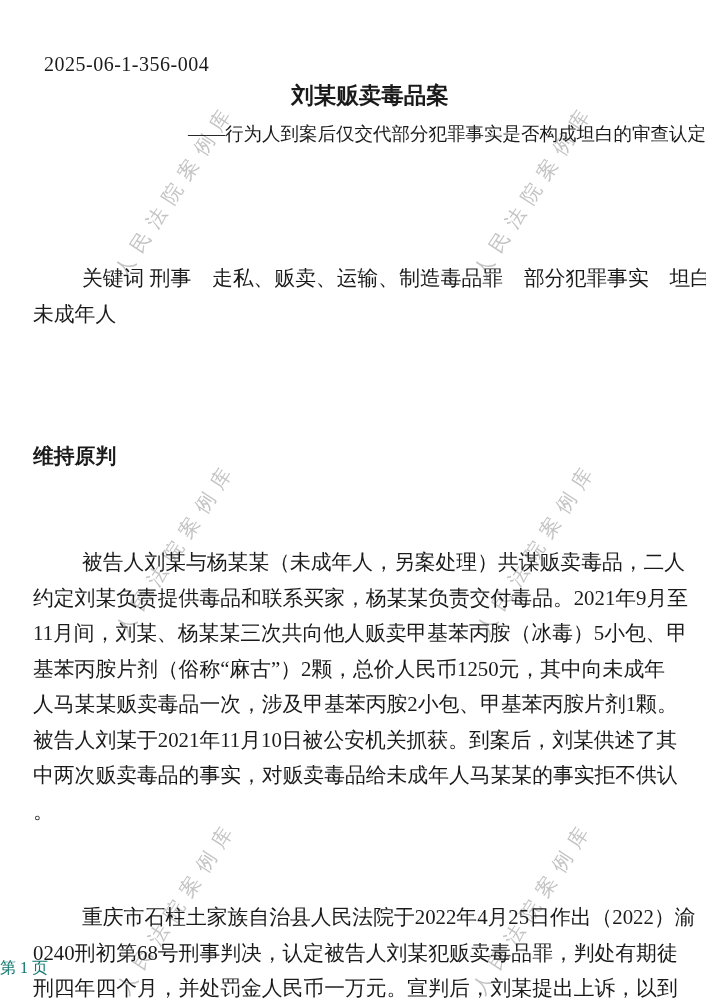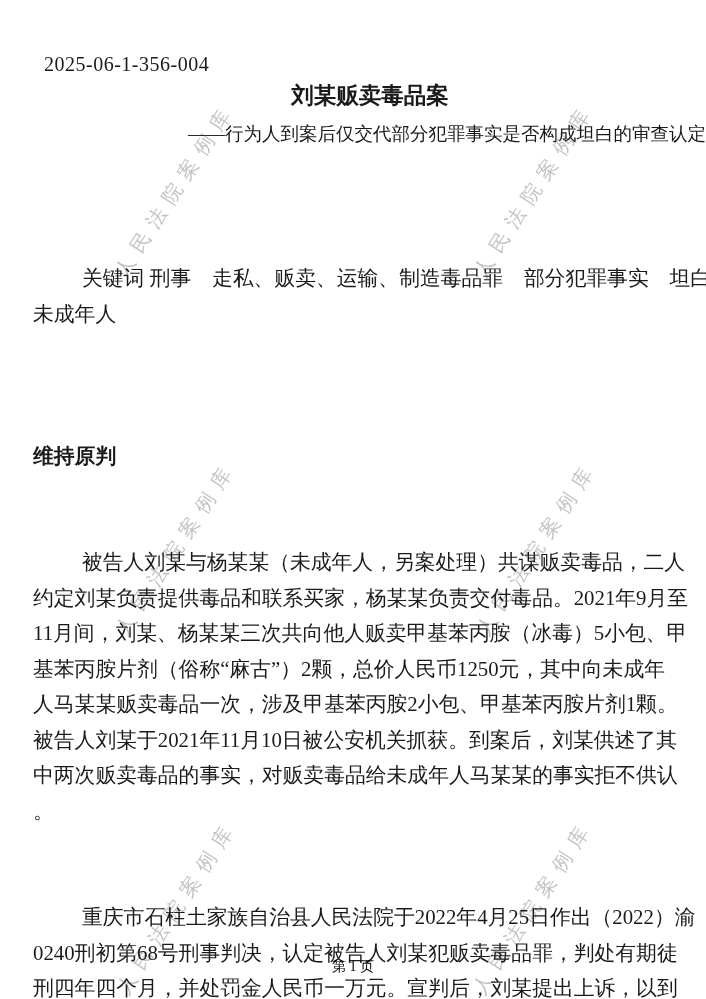--- a/index.html
+++ b/index.html
@@ -61,23 +61,23 @@
   }
   .section-heading{
     font-family:"Liberation Sans", sans-serif;
     font-weight:bold;
     font-size:20.8px;line-height:35.5px;
     padding-left:49px;
   }
   .para{text-indent:49px;}
   .footer{
     position:absolute;left:0;right:0;top:958px;
-    text-align:center;
-    font-size:14px;
-    color:#000000;
+    text-align:left;
+    font-size:16px;
+    color:#0f766e;
   }
 </style>
 </head>
 <body>
 
 <div class="page">
 
   <div class="watermark-layer">
     <div class="wm wm-r1c1">人民法院案例库</div>
     <div class="wm wm-r1c2">人民法院案例库</div>

